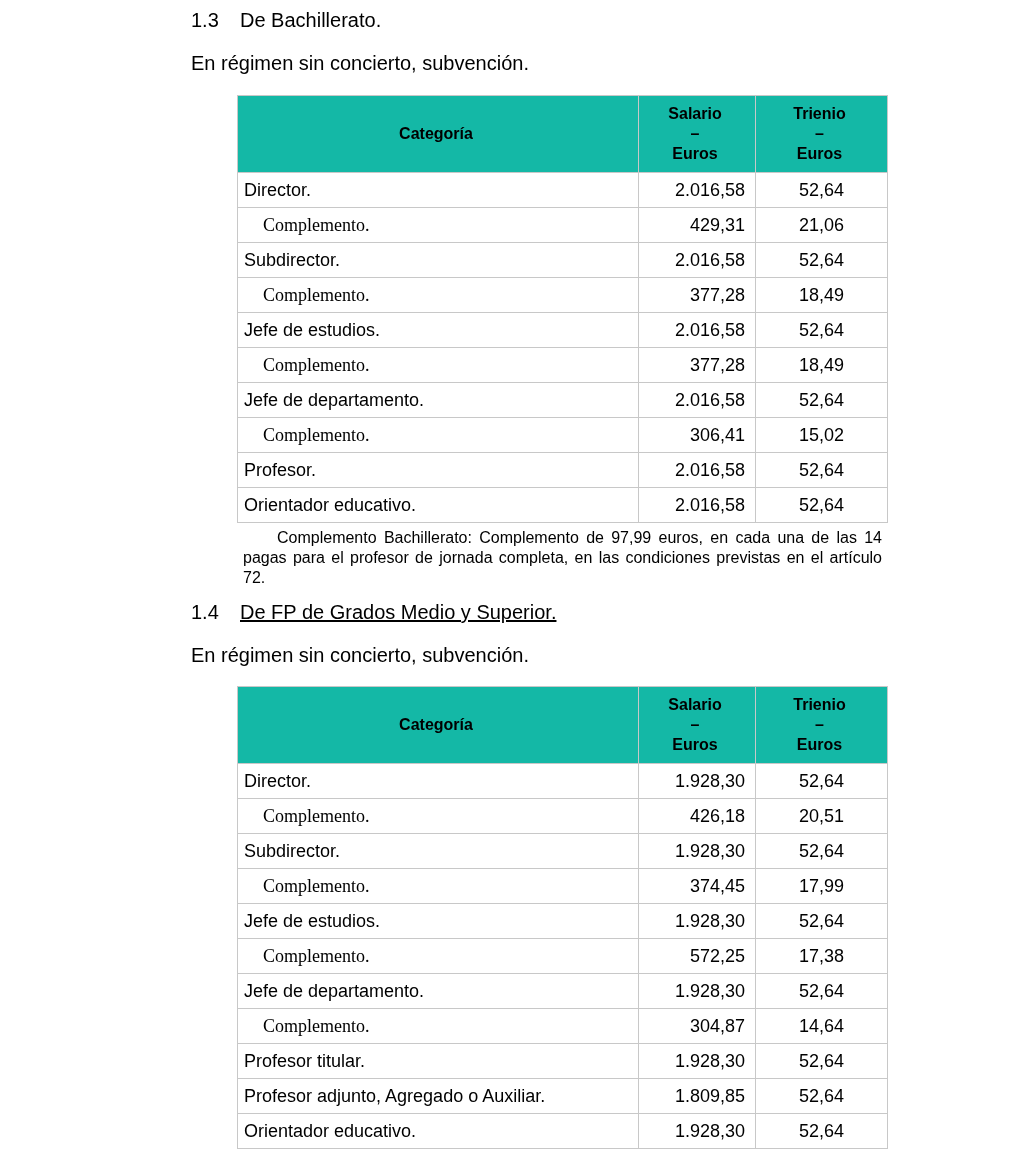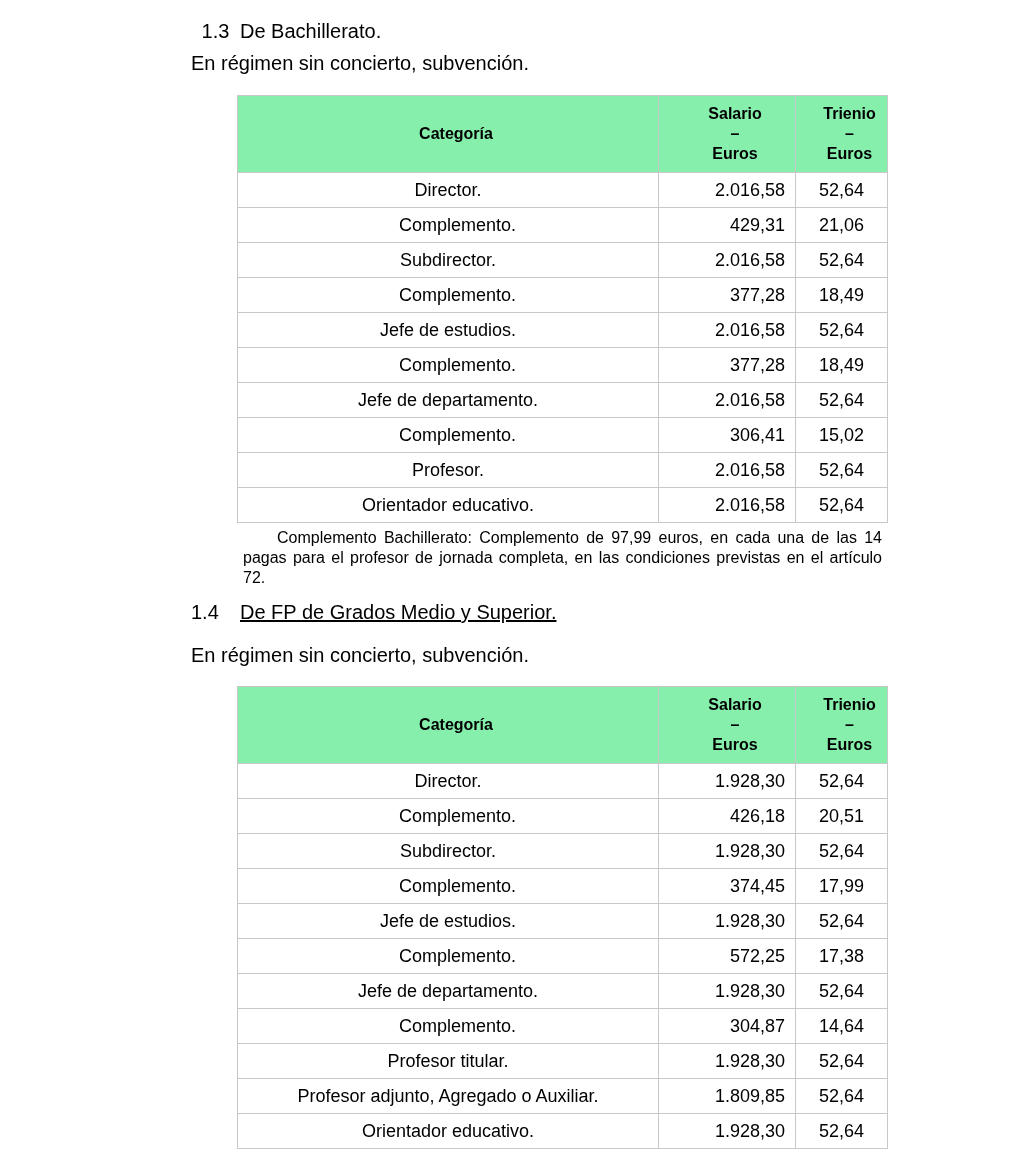--- a/index.html
+++ b/index.html
@@ -4,37 +4,37 @@
 <style>
   html, body { margin:0; padding:0; background:#ffffff; }
   body { width:1031px; height:1159px; position:relative; overflow:hidden;
          font-family:"Liberation Sans", sans-serif; color:#000; }
   .heading { position:absolute; left:191px; font-size:20px; white-space:pre; }
   .heading .num { display:inline-block; width:49px; }
   .para { position:absolute; left:191px; font-size:20px; }
   table.sal { position:absolute; left:237px; width:651px; border-collapse:collapse;
               font-size:18px; }
   table.sal td, table.sal th { border:1px solid #c8c8c8; }
-  table.sal th { background:#86efac; font-weight:bold; font-size:16px;
-                 line-height:20px; padding:8px 4px 8px 20px; height:60px; text-align:center; }
+  table.sal th { background:#14b8a6; font-weight:bold; font-size:16px;
+                 line-height:20px; padding:8px 4px 8px 0; height:60px; text-align:center; }
   table.sal th.cat { width:396px; }
   table.sal th.sal-col { width:112px; }
   table.sal td { height:34px; padding:0 6px; }
-  table.sal td.cat { text-align:center; }
-  table.sal td.cat.sub { padding-left:25px; }
+  table.sal td.cat { text-align:left; }
+  table.sal td.cat.sub { padding-left:25px;font-family:Liberation Serif, serif; }
   table.sal td.num1 { text-align:right; padding-right:10px; }
   table.sal td.num2 { text-align:center; }
   .note { position:absolute; left:243px; width:639px; font-size:16px; line-height:20px;
           text-align:justify; }
   .note .indent { display:inline-block; width:34px; }
 </style>
 </head>
 <body>
 
-<div class="heading" style="top:20px;text-align:center;"><span class="num">1.3</span><span>De Bachillerato.</span></div>
+<div class="heading" style="top:9px;"><span class="num">1.3</span><span>De Bachillerato.</span></div>
 <div class="para" style="top:52px;">En régimen sin concierto, subvención.</div>
 
 <table class="sal" style="top:95px;">
   <thead>
     <tr>
       <th class="cat">Categoría</th>
       <th class="sal-col">
         <div>Salario</div>
         <div>–</div>
         <div>Euros</div>

